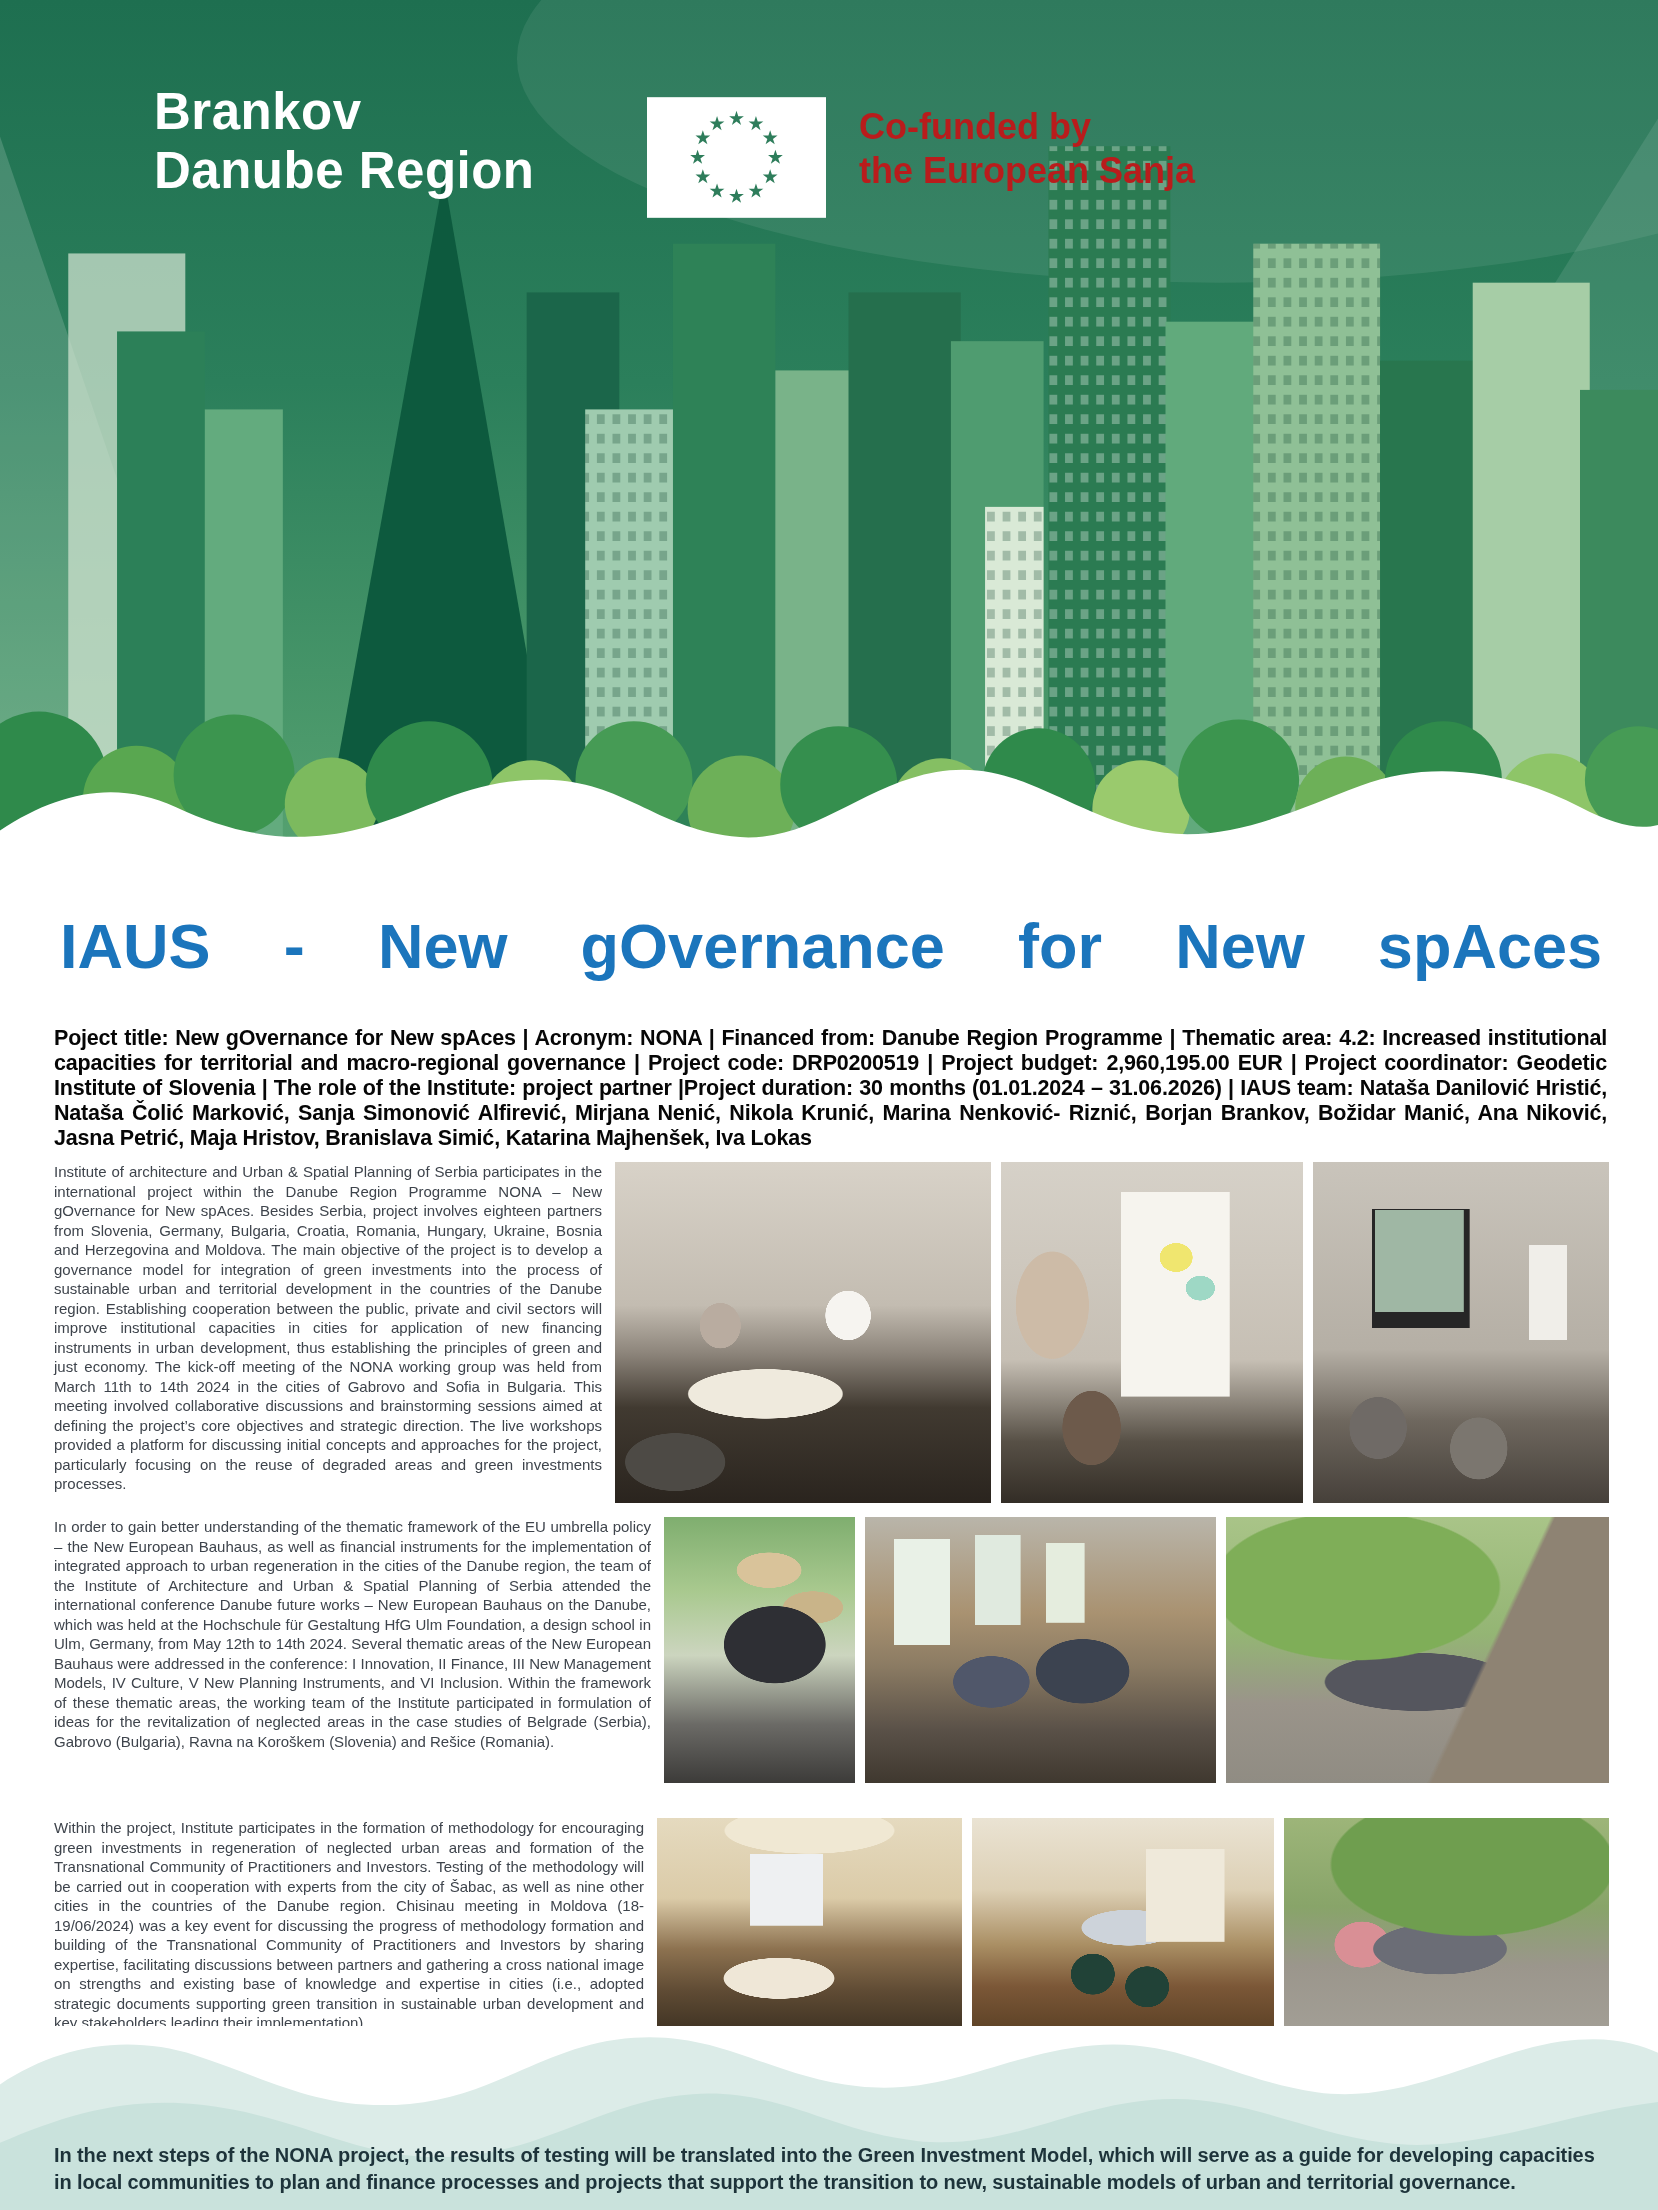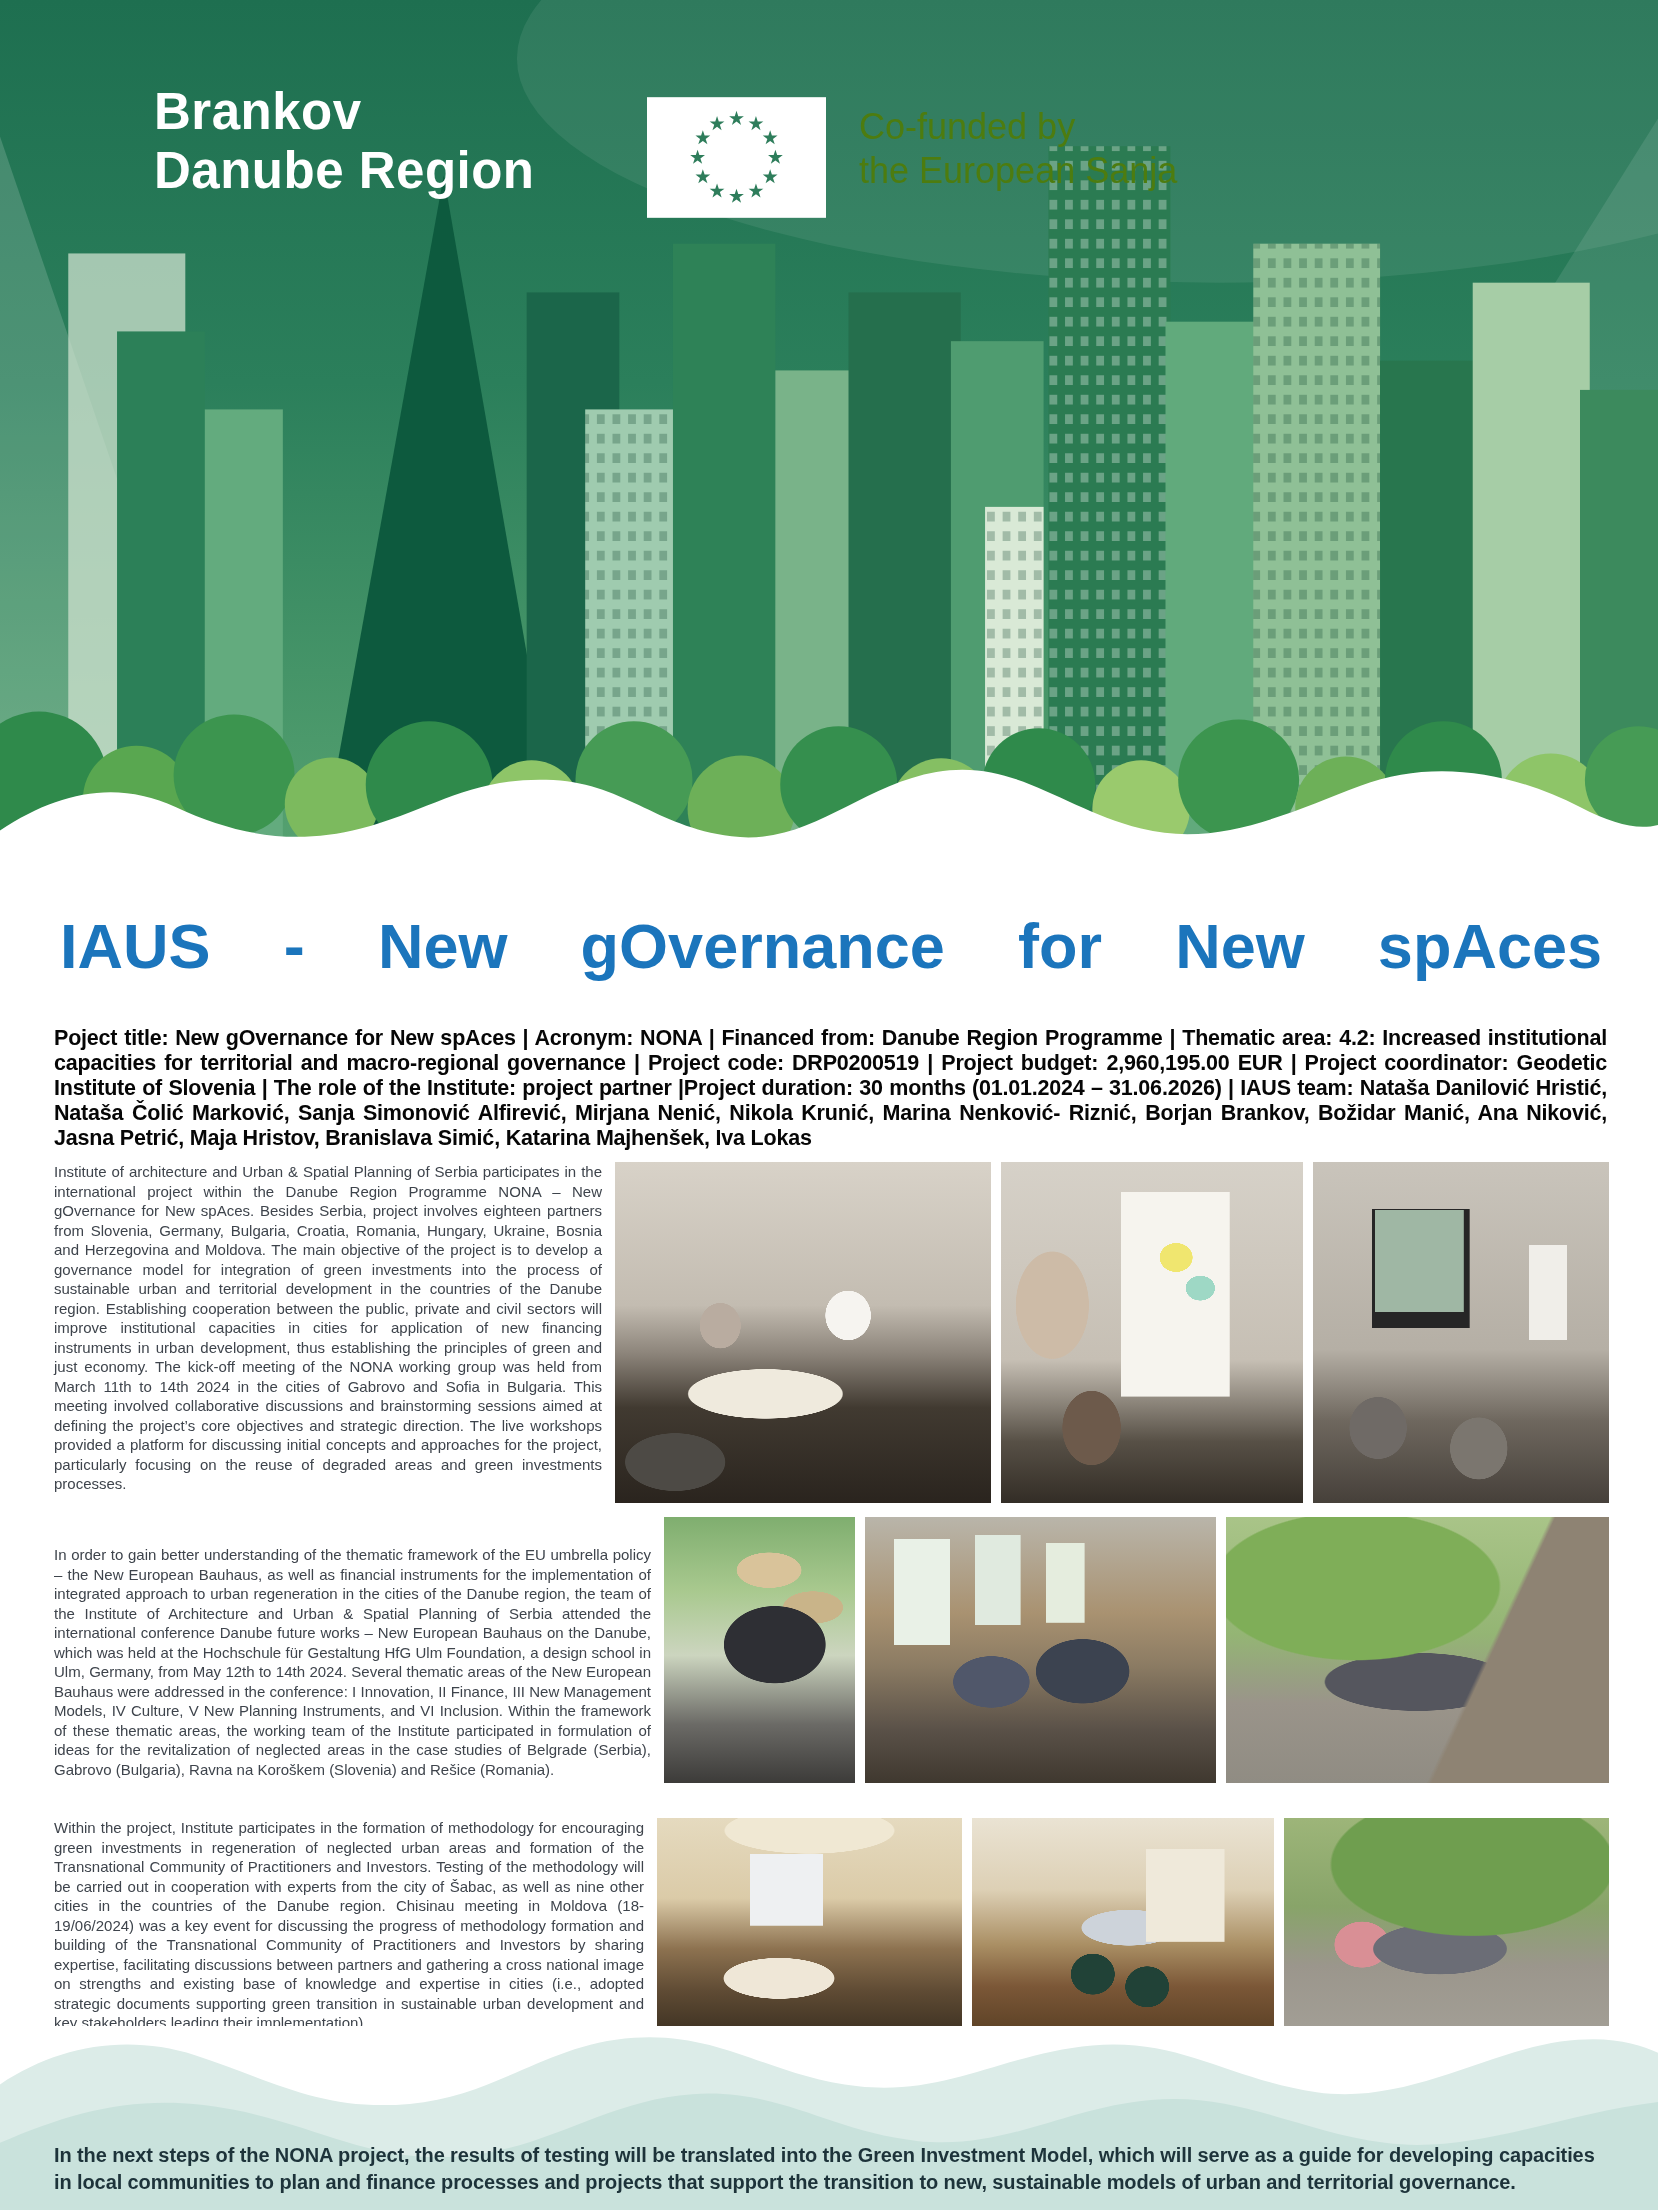--- a/index.html
+++ b/index.html
@@ -4,38 +4,38 @@
 <style>
   html,body{margin:0;padding:0;background:#fff;}
   .poster{position:relative;width:1659px;height:2211px;background:#fff;overflow:hidden;
           font-family:"Liberation Sans",sans-serif;}
   
   .banner{position:absolute;top:0;left:0;width:1659px;height:850px;}
   .banner svg.art{position:absolute;top:0;left:0;width:100%;height:100%;display:block;}
   .interreg{position:absolute;left:154px;top:82px;color:#fff;font-weight:700;
             font-size:51px;line-height:59px;letter-spacing:0.5px;}
   .eu-block{position:absolute;left:647px;top:97px;display:flex;gap:33px;align-items:flex-start;}
-  .cofunded{color:#4d7c0f;font-weight:400;font-size:36px;line-height:44px;margin-top:7.8px;}
+  .cofunded{color:#b91c1c;font-weight:700;font-size:36px;line-height:44px;margin-top:7.8px;}
   .nona-logo{position:absolute;left:151px;top:261px;}
   .nona-logo .word{display:block;color:#fff;font-weight:700;font-size:35px;
                    letter-spacing:5.9px;margin:25px 0 0 5.9px;}
   
   .title{position:absolute;top:913px;left:60px;right:57px;margin:0;color:#1b75bc;
          font-size:63px;font-weight:700;line-height:1.05;letter-spacing:0;
          text-align:justify;text-align-last:justify;white-space:nowrap;}
   .title-inner{display:inline-block;width:100%;text-align:justify;text-align-last:justify;}
   .details{position:absolute;top:1026px;left:54px;right:52px;margin:0;color:#060606;
            font-size:21.5px;line-height:25px;font-weight:700;letter-spacing:-0.2px;
            text-align:justify;}
   
   .row{position:absolute;left:54px;right:50px;display:flex;gap:13px;align-items:flex-start;}
   .row1{top:1162px;} .row2{top:1517px;} .row3{top:1818px;}
   .coltext{margin:0;color:#3e444c;font-size:15px;line-height:19.5px;text-align:justify;}
   .row1 .coltext{width:548px;flex:none;}
-  .row2 .coltext{width:597px;flex:none;margin-top:28px;}
+  .row2 .coltext{width:597px;flex:none;}
   .row3 .coltext{width:590px;flex:none;}
   .photos{flex:1;display:flex;gap:9.8px;}
   .row1 .photos{height:341px;} .row2 .photos{height:266px;} .row3 .photos{height:211px;}
   .photo{height:100%;min-width:0;}
   
   .ph-11{background:
     radial-gradient(22% 14% at 16% 88%,#4d4a45 0 60%,transparent 61%),
     radial-gradient(34% 12% at 40% 68%,#efeadd 0 60%,transparent 61%),
     radial-gradient(10% 12% at 62% 45%,#f6f4f0 0 60%,transparent 61%),
     radial-gradient(9% 11% at 28% 48%,#b9aca0 0 60%,transparent 61%),

